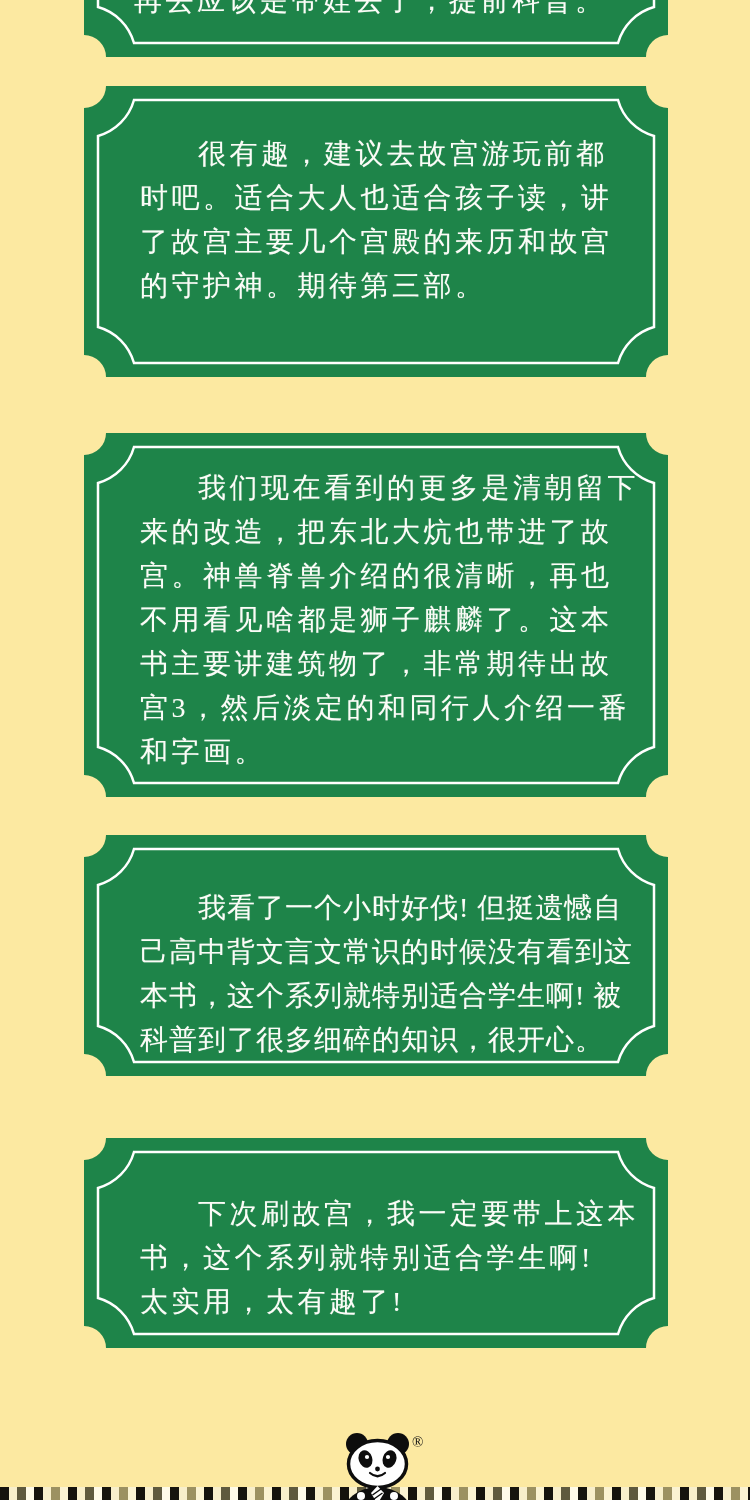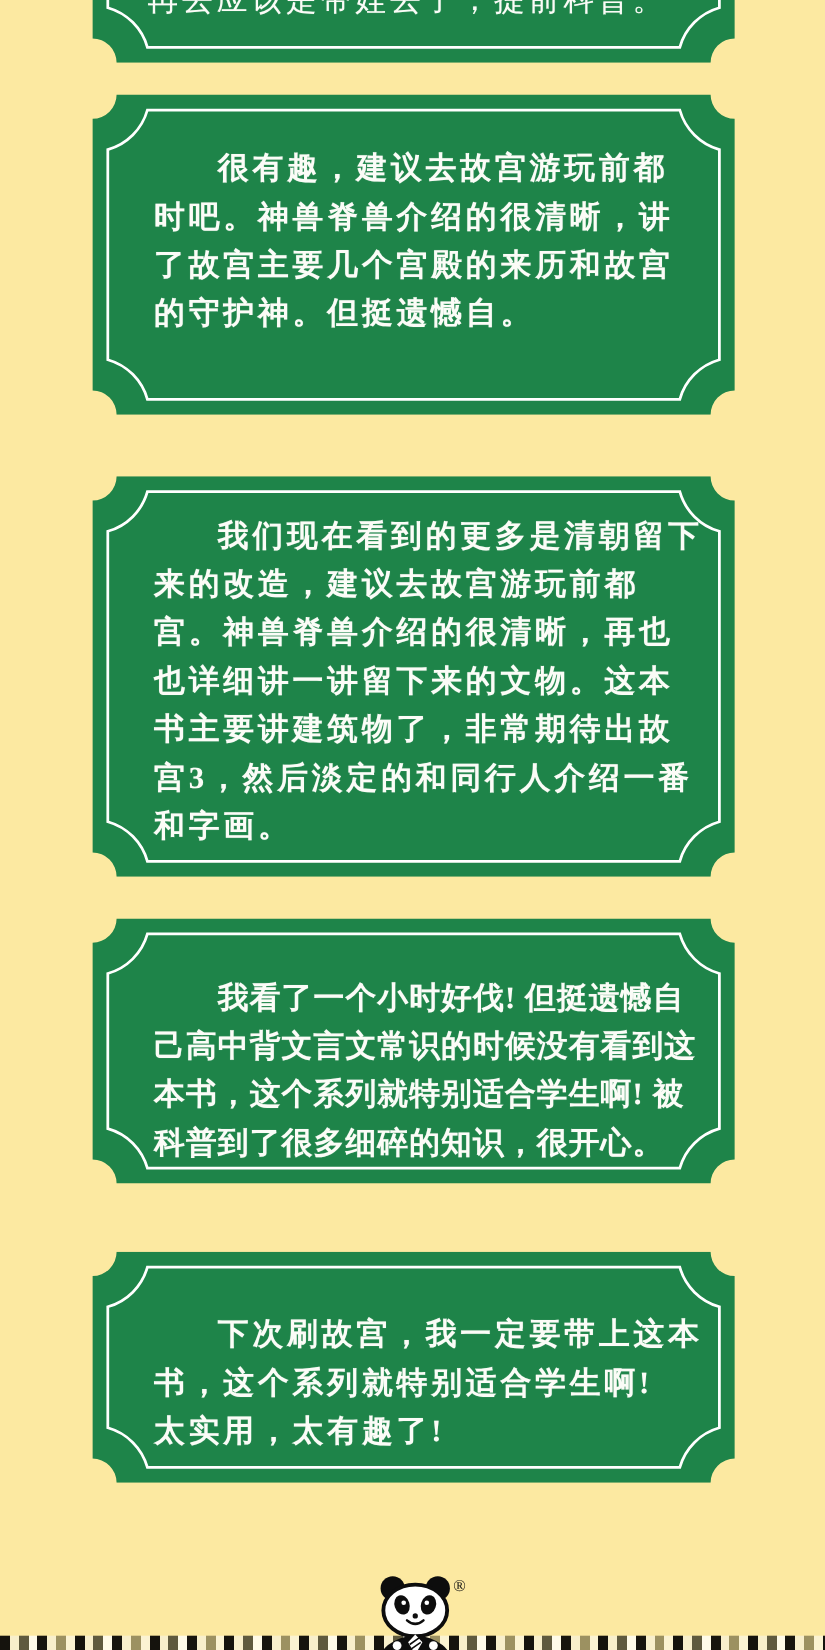--- a/index.html
+++ b/index.html
@@ -12,21 +12,21 @@
     font-family:"Liberation Serif", serif;
   }
   .card{
     position:absolute;
     left:84px;
     width:584px;
   }
   .card svg.plaque{position:absolute;left:0;top:0;display:block;}
   .card .text{
     position:absolute;
-    left:56px;right:28px;top:0;font-weight:bold;
+    left:56px;right:28px;top:0;
   }
   .ln{
     height:44px;
     line-height:44px;
     font-size:28px;
     letter-spacing:3.5px;
     color:#fbfcf7;
     white-space:nowrap;
     text-shadow:0 0 1px rgba(255,255,255,.35);
   }
@@ -73,36 +73,36 @@
     </div>
   </div>
 
   <div class="card" style="top:86px;height:291px">
     <svg class="plaque" width="584" height="291" viewBox="0 0 584 291">
       <path d="M22 0 H562 A22 22 0 0 0 584 22 V269 A22 22 0 0 0 562 291 H22 A22 22 0 0 0 0 269 V22 A22 22 0 0 0 22 0 Z" fill="#1e8449"></path>
       <path d="M50 14 H534 A52 52 0 0 0 570 50 V241 A52 52 0 0 0 534 277 H50 A52 52 0 0 0 14 241 V50 A52 52 0 0 0 50 14 Z" fill="none" stroke="#ffffff" stroke-width="2.5"></path>
     </svg>
     <div class="text" style="padding-top:46px">
       <div class="ln first">很有趣，建议去故宫游玩前都</div>
-      <div class="ln">时吧。神兽脊兽介绍的很清晰，讲</div>
+      <div class="ln">时吧。适合大人也适合孩子读，讲</div>
       <div class="ln">了故宫主要几个宫殿的来历和故宫</div>
-      <div class="ln">的守护神。但挺遗憾自。</div>
+      <div class="ln">的守护神。期待第三部。</div>
     </div>
   </div>
 
   <div class="card" style="top:433px;height:420px">
     <svg class="plaque" width="584" height="364" viewBox="0 0 584 364">
       <path d="M22 0 H562 A22 22 0 0 0 584 22 V342 A22 22 0 0 0 562 364 H22 A22 22 0 0 0 0 342 V22 A22 22 0 0 0 22 0 Z" fill="#1e8449"></path>
       <path d="M50 14 H534 A52 52 0 0 0 570 50 V314 A52 52 0 0 0 534 350 H50 A52 52 0 0 0 14 314 V50 A52 52 0 0 0 50 14 Z" fill="none" stroke="#ffffff" stroke-width="2.5"></path>
     </svg>
     <div class="text" style="padding-top:33px">
       <div class="ln first">我们现在看到的更多是清朝留下</div>
-      <div class="ln">来的改造，建议去故宫游玩前都</div>
+      <div class="ln">来的改造，把东北大炕也带进了故</div>
       <div class="ln">宫。神兽脊兽介绍的很清晰，再也</div>
-      <div class="ln">也详细讲一讲留下来的文物。这本</div>
+      <div class="ln">不用看见啥都是狮子麒麟了。这本</div>
       <div class="ln">书主要讲建筑物了，非常期待出故</div>
       <div class="ln">宫3，然后淡定的和同行人介绍一番</div>
       <div class="ln">和字画。</div>
     </div>
   </div>
 
   <div class="card tight" style="top:835px;height:175px">
     <svg class="plaque" width="584" height="241" viewBox="0 0 584 241">
       <path d="M22 0 H562 A22 22 0 0 0 584 22 V219 A22 22 0 0 0 562 241 H22 A22 22 0 0 0 0 219 V22 A22 22 0 0 0 22 0 Z" fill="#1e8449"></path>
       <path d="M50 14 H534 A52 52 0 0 0 570 50 V191 A52 52 0 0 0 534 227 H50 A52 52 0 0 0 14 191 V50 A52 52 0 0 0 50 14 Z" fill="none" stroke="#ffffff" stroke-width="2.5"></path>

